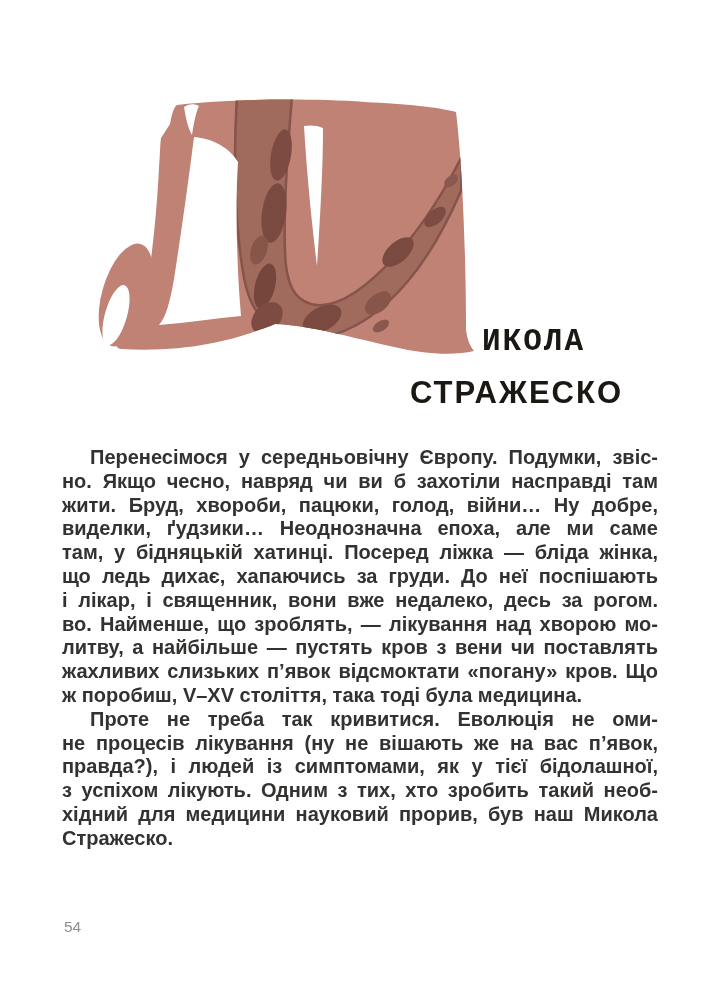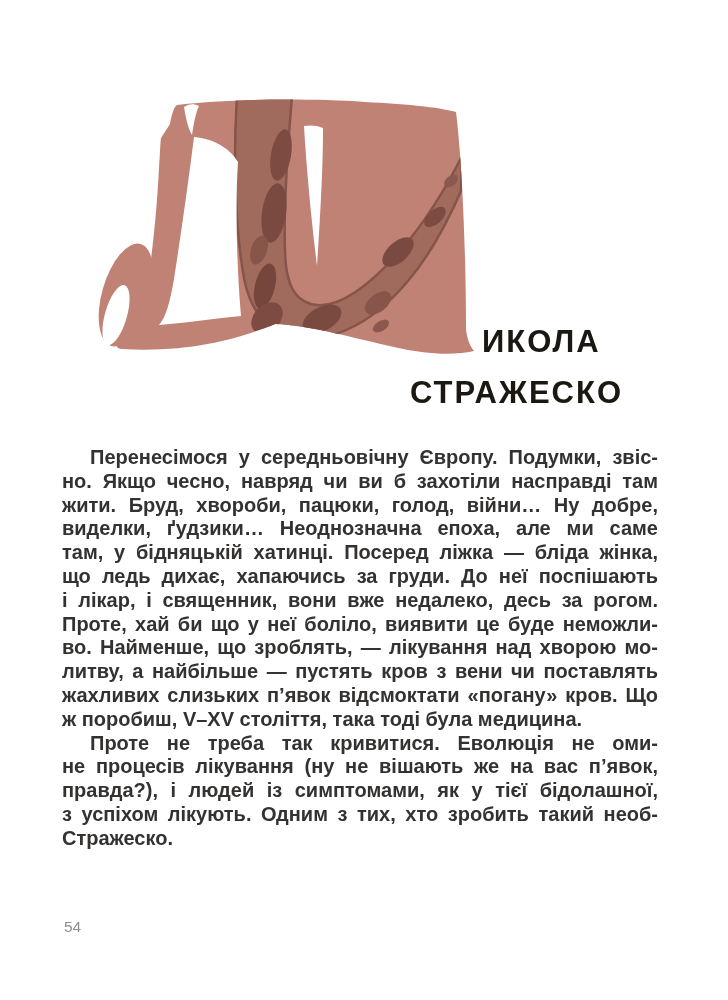--- a/index.html
+++ b/index.html
@@ -8,21 +8,21 @@
     position:relative; width:728px; height:1000px;
     background:#ffffff; margin:0 auto; overflow:hidden;
   }
   .dropcap-svg { position:absolute; left:95px; top:98px; }
   .heading-line {
     position:absolute;
     font-family:"Liberation Sans", sans-serif;
     font-weight:700; font-size:31px; line-height:1;
     letter-spacing:2px; white-space:nowrap;
   }
-  .heading-line-1 { left:482px; top:326px; }
+  .heading-line-1 { left:482px; top:326px;font-family:Liberation Mono, monospace; }
   .heading-line-2 { left:410px; top:377px; }
   .body-text {
     position:absolute; left:62px; top:446px; width:596px;
     font-family:"Liberation Sans", sans-serif;
     font-size:20px;
   }
   .para { margin:0;font-weight:bold; }
   .bline {
     height:23.8px; line-height:23.8px;
     text-align:justify; text-align-last:justify;
@@ -79,30 +79,30 @@
 
   <div class="body-text" id="bodyText" style="color: rgb(52, 50, 48);">
       <div class="para">
         <div class="bline first">Перенесімося у середньовічну Європу. Подумки, звіс-</div>
         <div class="bline">но. Якщо чесно, навряд чи ви б захотіли насправді там</div>
         <div class="bline">жити. Бруд, хвороби, пацюки, голод, війни… Ну добре,</div>
         <div class="bline">виделки, ґудзики… Неоднозначна епоха, але ми саме</div>
         <div class="bline">там, у бідняцькій хатинці. Посеред ліжка — бліда жінка,</div>
         <div class="bline">що ледь дихає, хапаючись за груди. До неї поспішають</div>
         <div class="bline">і лікар, і священник, вони вже недалеко, десь за рогом.</div>
-        <div class="bline">Проте, хай би що у неї боліло, виявити це буде неможли-</div>
         <div class="bline">во. Найменше, що зроблять, — лікування над хворою мо-</div>
         <div class="bline">литву, а найбільше — пустять кров з вени чи поставлять</div>
         <div class="bline">жахливих слизьких п’явок відсмоктати «погану» кров. Що</div>
         <div class="bline last">ж поробиш, V–XV століття, така тоді була медицина.</div>
       </div>
       <div class="para">
         <div class="bline first">Проте не треба так кривитися. Еволюція не оми-</div>
         <div class="bline">не процесів лікування (ну не вішають же на вас п’явок,</div>
         <div class="bline">правда?), і людей із симптомами, як у тієї бідолашної,</div>
         <div class="bline">з успіхом лікують. Одним з тих, хто зробить такий необ-</div>
+        <div class="bline">хідний для медицини науковий прорив, був наш Микола</div>
         <div class="bline last">Стражеско.</div>
       </div>
     </div>
 
   <div class="page-number" style="color: rgb(143, 143, 143);">54</div>
 
 </div>
 
 </body></html>

